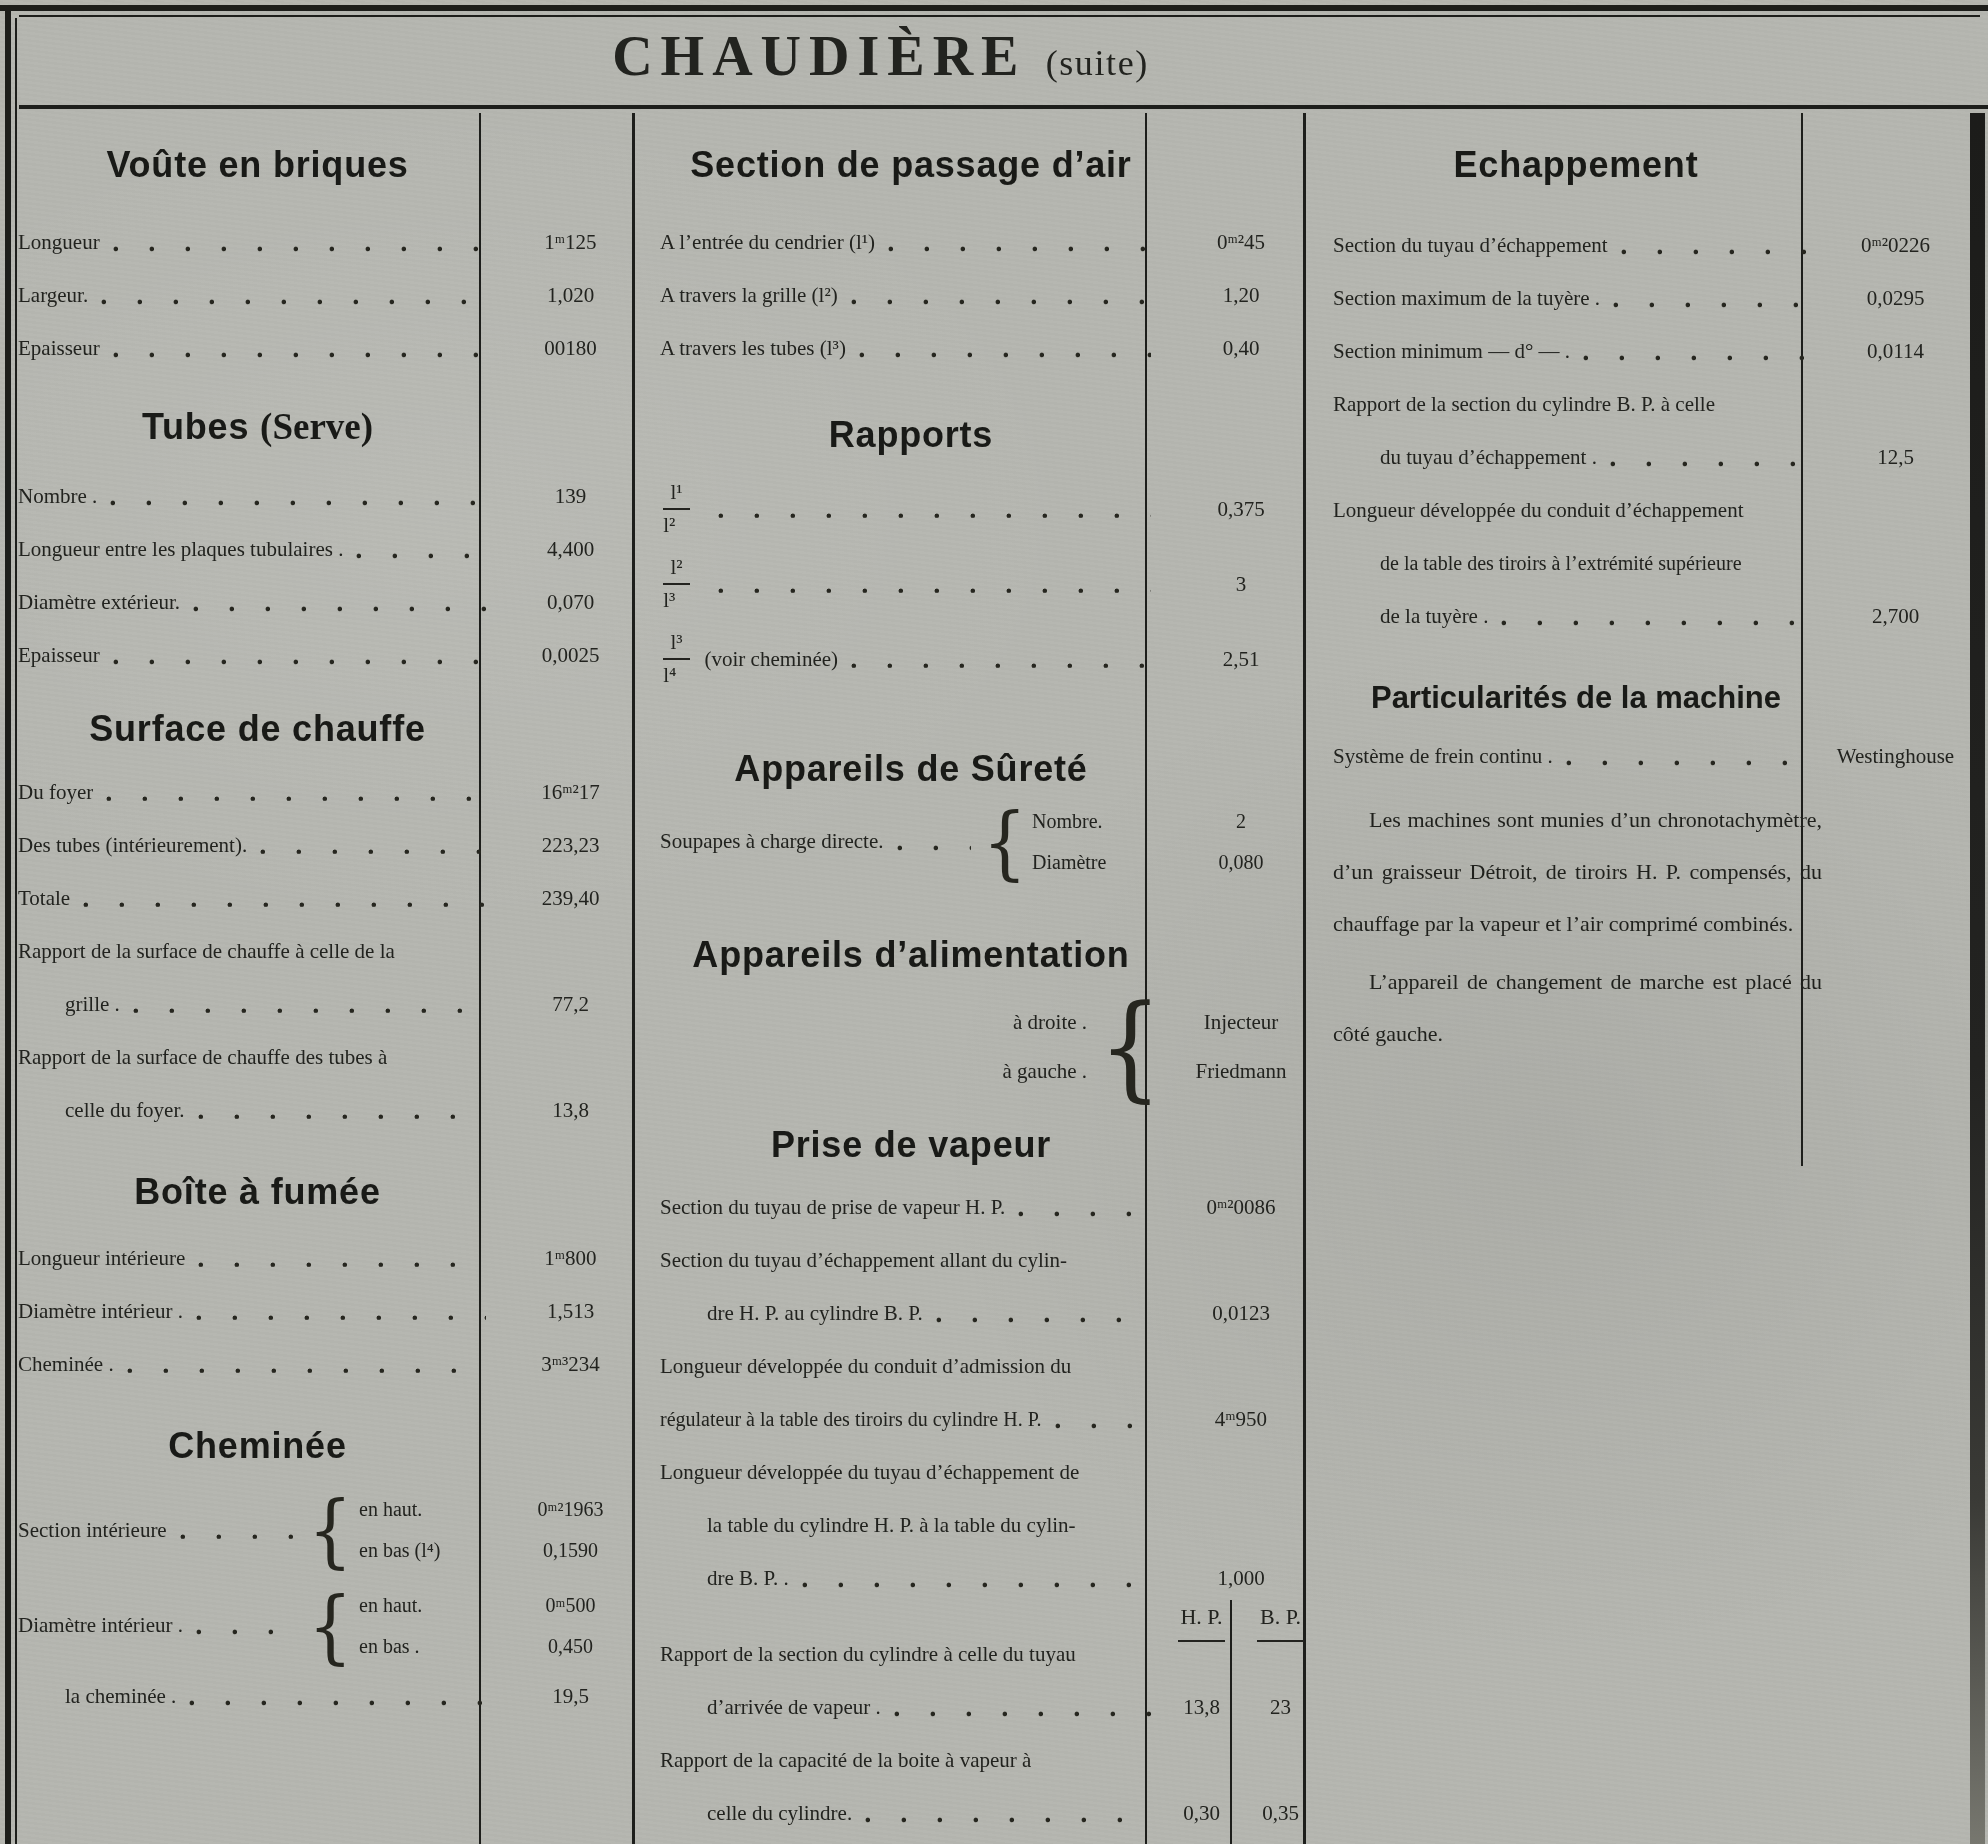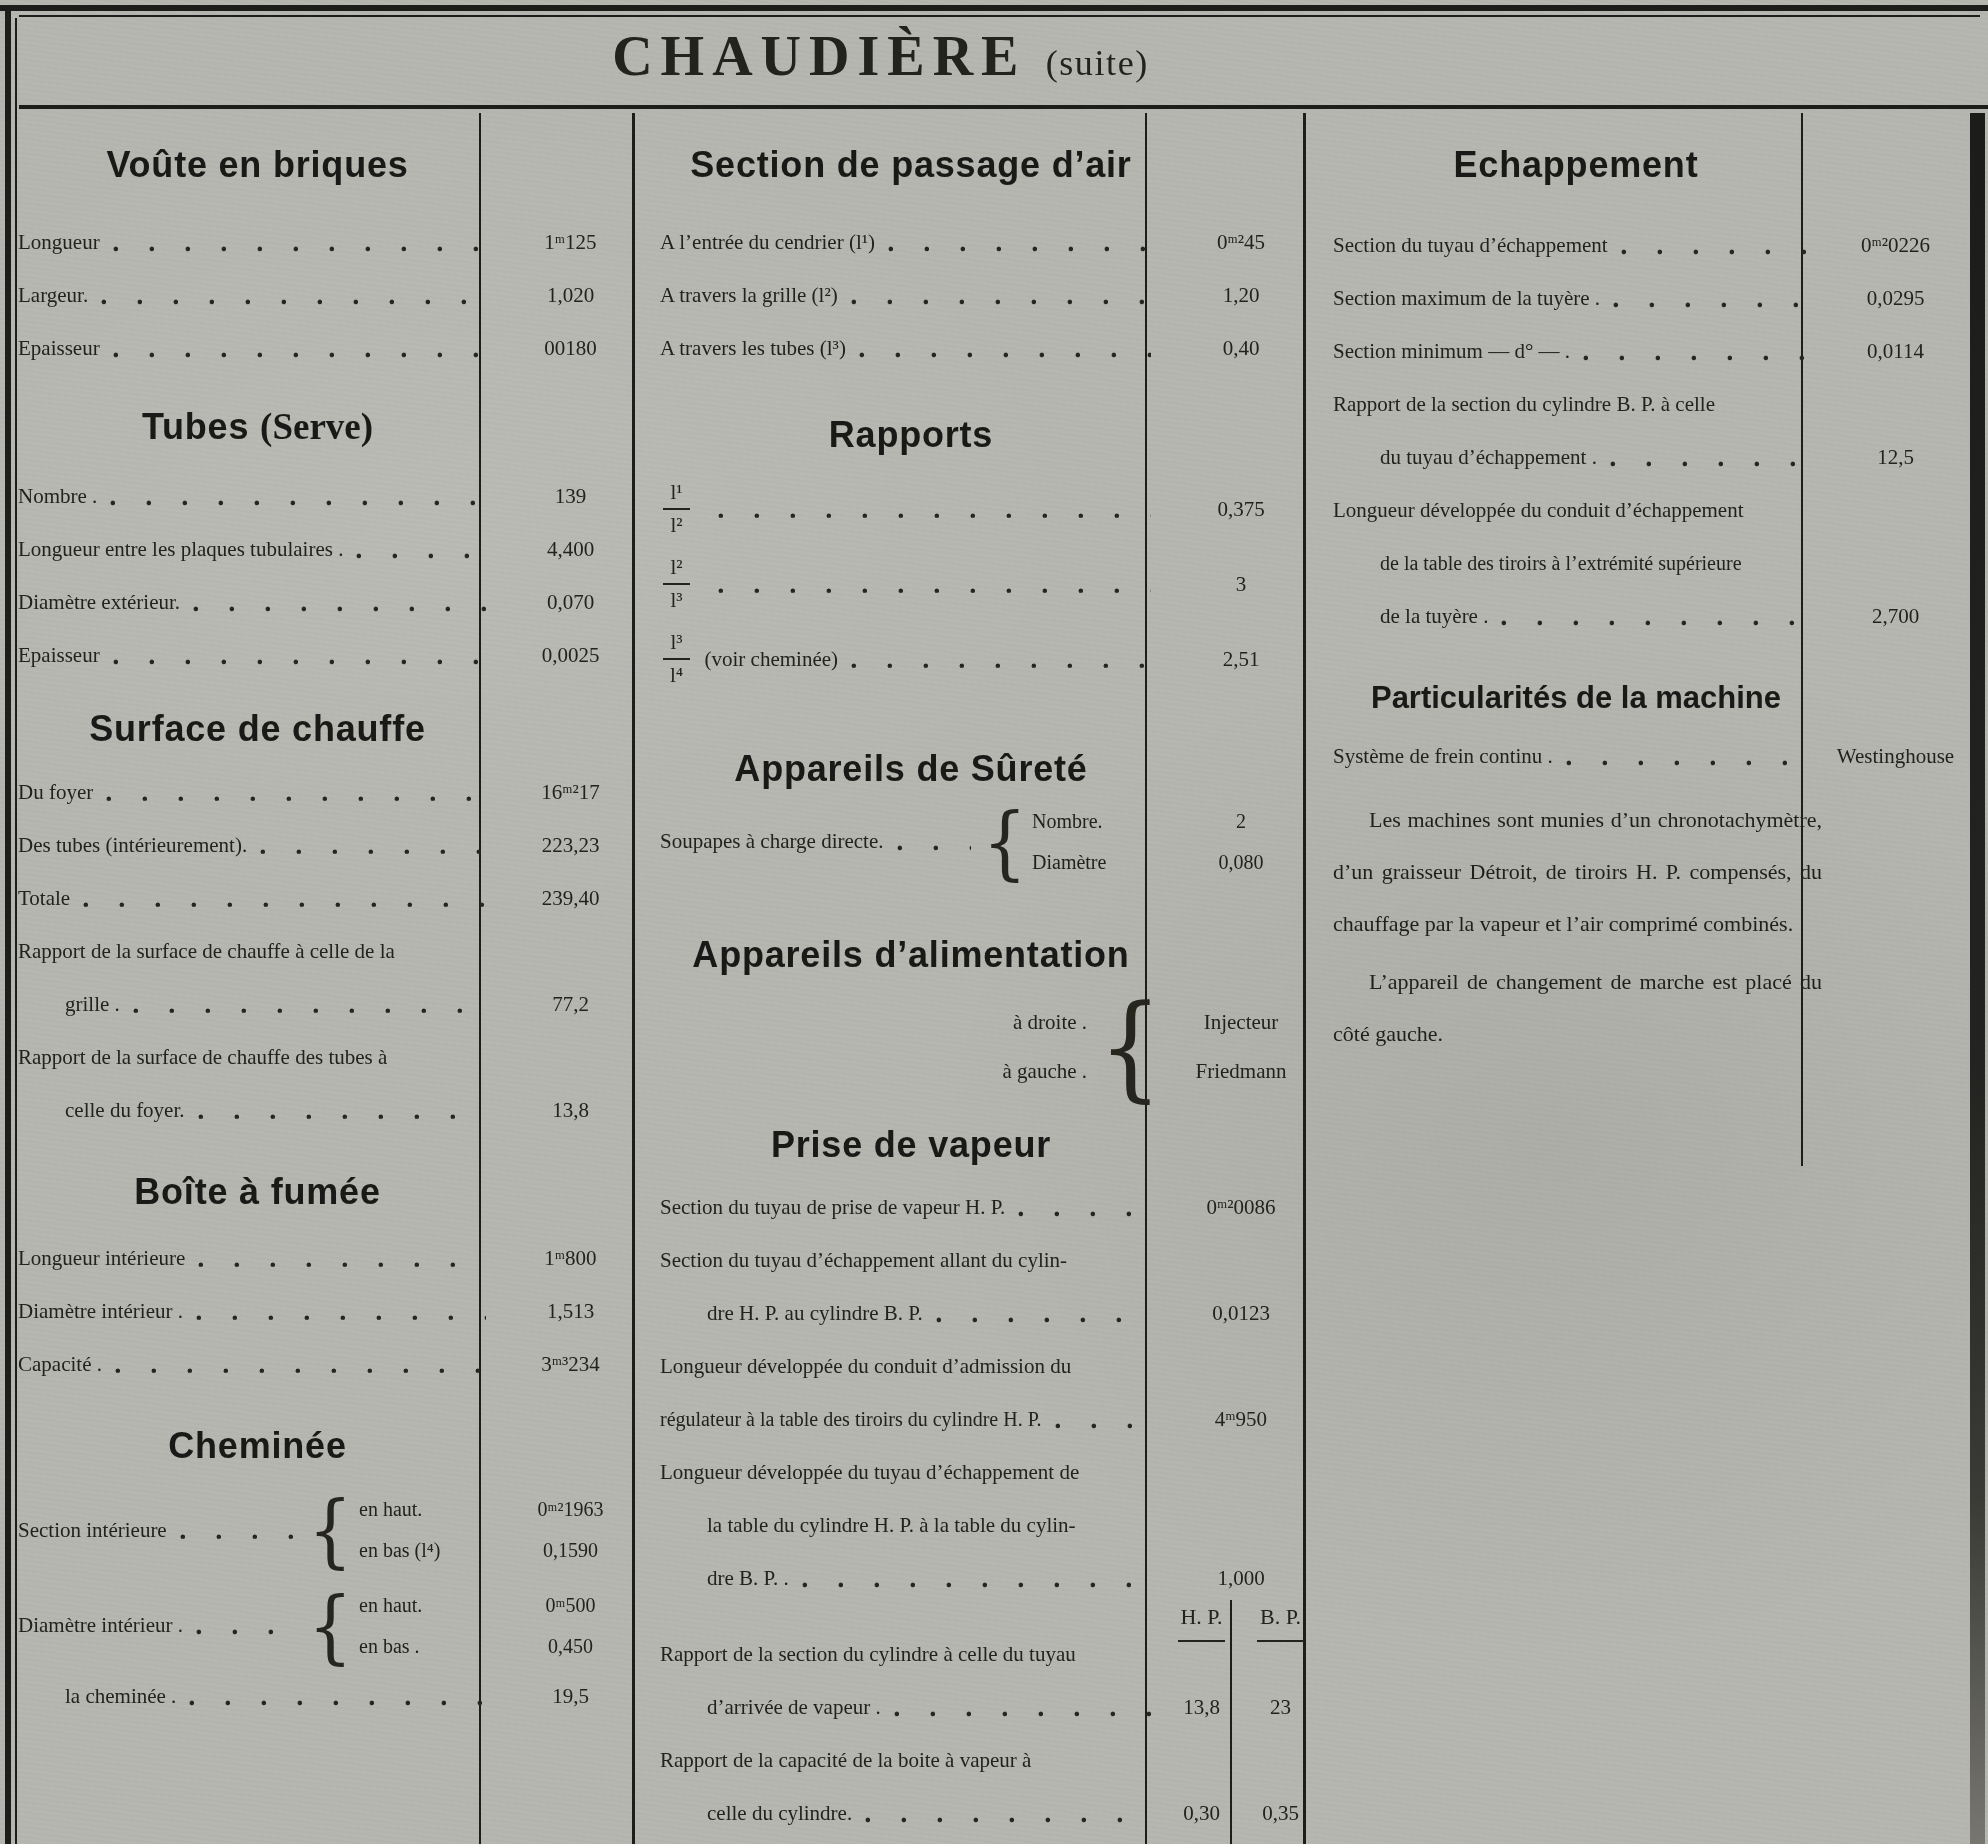--- a/index.html
+++ b/index.html
@@ -44,21 +44,21 @@
   .brace{font-family:"DejaVu Serif", serif;font-weight:200;color:#26261f;line-height:1;transform:scaleY(1.15)}
   .b2{font-size:70px}
   .b3{font-size:100px}
   .subs{display:flex;flex-direction:column;font-size:20px}
   .subs div{line-height:41px;white-space:nowrap}
   .vals{flex:0 0 auto;display:flex;flex-direction:column;text-align:center;font-size:20px}
   .vals div{line-height:41px}
   .c1 .vals{width:147px}.c2 .vals{width:158px}
   .subw{width:138px;margin-left:6.5px}
   .frow{display:flex;align-items:center;height:75px;font-size:21px}
-  .frac{display:flex;flex-direction:column;align-items:center;margin-left:3.2px}
+  .frac{display:flex;flex-direction:column;align-items:flex-start;margin-left:3.2px}
   .fn{padding:0 7.3px 4.9px;border-bottom:2.4px solid #23231f;line-height:1}
   .fd{padding-top:4.9px;line-height:1}
   .fnote{margin-left:14.6px;white-space:nowrap}
   .alim{height:105px}
   .alim-labs{flex:1 1 auto;display:flex;flex-direction:column;align-items:flex-end;padding-right:11.3px;font-size:21px}
   .alim-labs div{line-height:49px;white-space:nowrap}
   .alim .vals div{line-height:49px;font-size:21px}
   .para{width:489px;font-size:22px;line-height:52px;text-align:justify;text-indent:36px;color:#1f201c}
   .hpbp{position:absolute;left:502px;top:1491px;width:158px;display:flex;font-size:22px}
   .hpbp .cell{flex:1;text-align:center;white-space:nowrap}
@@ -171,21 +171,21 @@
       <span class="lab">Longueur intérieure</span>
         <span class="leader"></span>
         <span class="val">1ᵐ800</span>
     </div>
     <div class="row">
       <span class="lab">Diamètre intérieur .</span>
         <span class="leader"></span>
         <span class="val">1,513</span>
     </div>
     <div class="row">
-      <span class="lab">Capacité .</span>
+      <span class="lab">Cheminée .</span>
         <span class="leader"></span>
         <span class="val">3ᵐ³234</span>
     </div>
 
     <div class="h" style="margin-top:32px">Cheminée</div>
     <div class="group g2" style="margin-top:18px">
       <span class="lab">Section intérieure</span>
       <span class="leader"></span>
       <span class="brace b2">{</span>
       <span class="subs subw">

